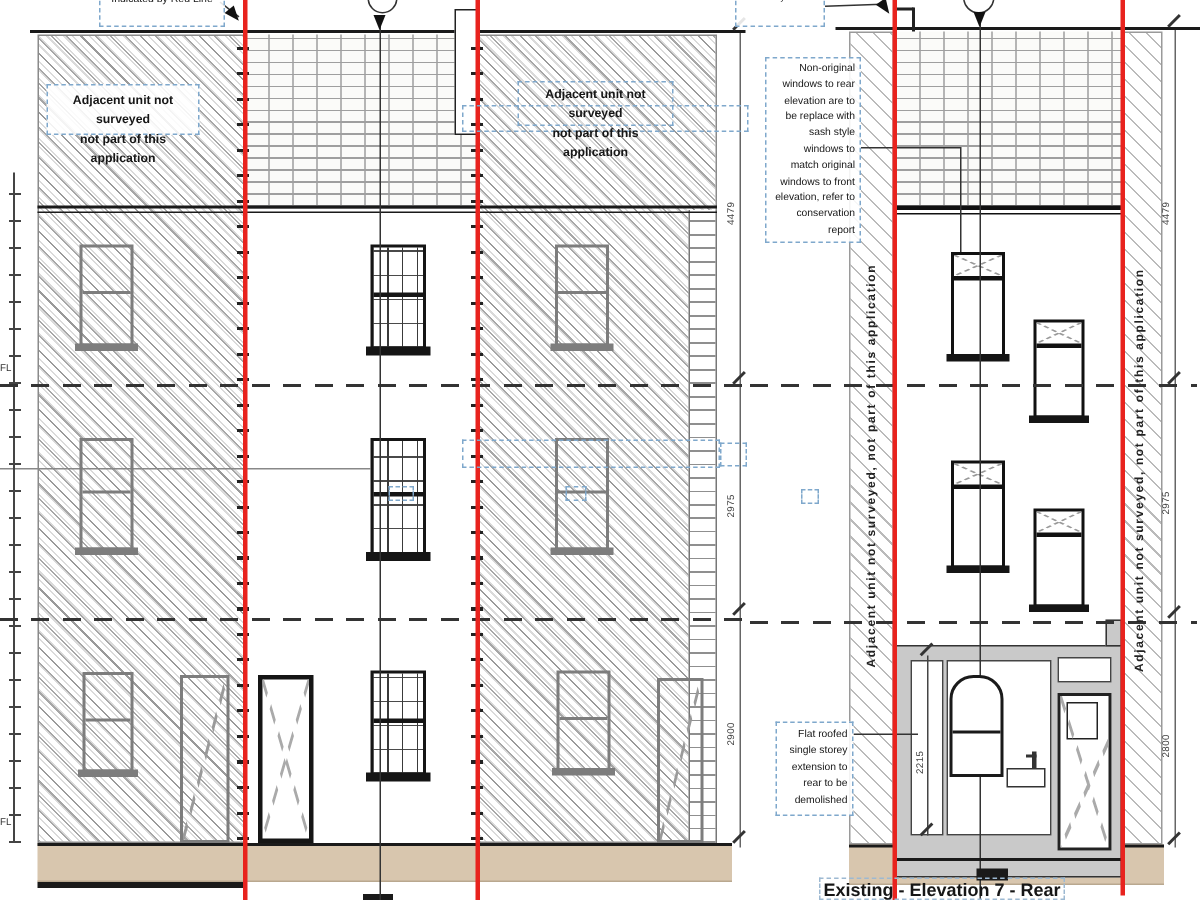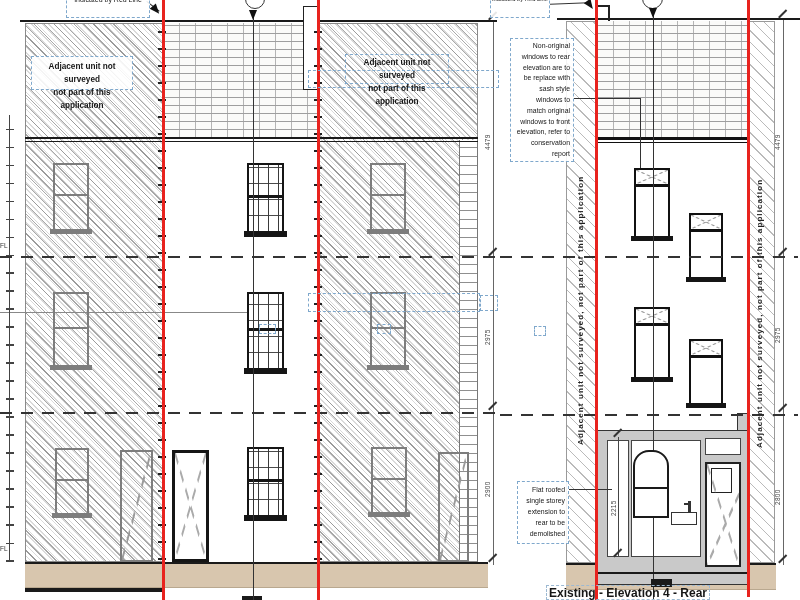--- a/index.html
+++ b/index.html
@@ -282,15 +282,15 @@
   <div class="ldr" style="left:640px;top:98px;width:1px;height:70px"></div>
   <div class="abs note" style="left:517px;top:481px;width:52px;height:63px;font-size:6.9px;line-height:11px;text-align:right;padding:2px 3px">Flat roofed
 single storey
 extension to
 rear to be
 demolished</div>
   <div class="ldr" style="left:569px;top:489px;width:43px;height:1px"></div>
   <div class="abs bluebox" style="left:534px;top:326px;width:12px;height:10px"></div>
   <div class="abs bluebox" style="left:480px;top:295px;width:18px;height:16px"></div>
 
-  <div class="abs note" style="left:546px;top:585px;width:164px;height:15px;font-size:12px;font-weight:bold;text-align:center;background:transparent;border-color:#9db9d2">Existing - Elevation 4 - Rear</div>
+  <div class="abs note" style="left:546px;top:585px;width:164px;height:15px;font-size:12px;font-weight:bold;text-align:center;background:transparent;border-color:#9db9d2">Existing - Elevation 7 - Rear</div>
 
 </div>
 
 </body></html>

